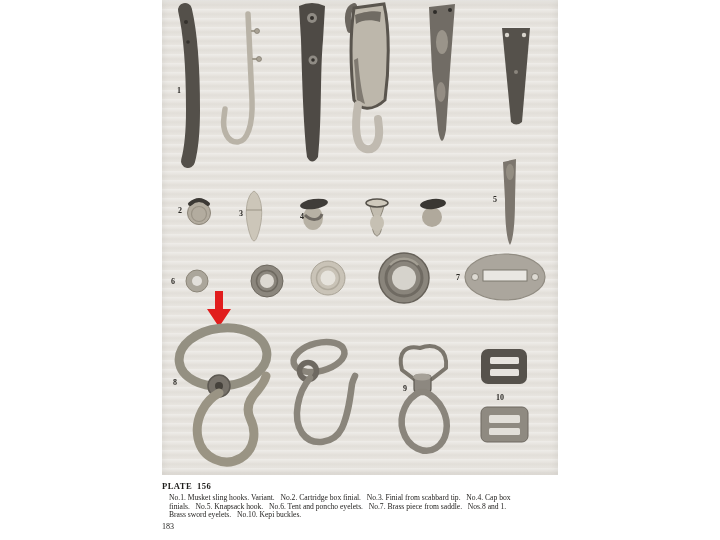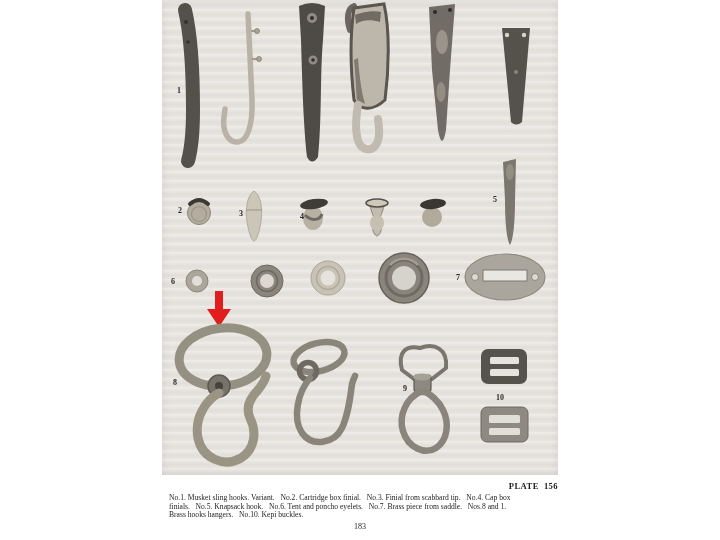--- a/index.html
+++ b/index.html
@@ -18,31 +18,31 @@
       #e8e5e0;
     box-shadow: inset 0 0 8px rgba(60,55,45,0.10);
   }
   #photo svg { position: absolute; left: 0; top: 0; }
   .item-num {
     font-family: "Liberation Serif", "DejaVu Serif", serif;
     font-size: 8px; font-weight: 600; fill: #2b2925;
   }
   #plate-title {
     position: absolute; left: 162px; top: 481px; width: 396px;
-    text-align: right; font-size: 8.6px; font-weight: bold;
+    text-align: left; font-size: 8.6px; font-weight: bold;
     letter-spacing: 0.4px; white-space: pre;
   }
   #caption {
     position: absolute; left: 169px; top: 494px; width: 390px;
     font-size: 7.6px; line-height: 8.6px;
   }
   .caption-line { white-space: pre; }
   #page-number {
     position: absolute; left: 162px; top: 522px; width: 396px;
-    text-align: center; font-size: 8px;
+    font-size: 8px;
   }
 </style>
 </head>
 <body>
 
 <div id="page">
 
   <div id="photo">
     <svg width="396" height="475" viewBox="0 0 396 475">
 
@@ -195,18 +195,18 @@
       <text class="item-num" x="334" y="400">10</text>
 
     </svg>
   </div>
 
   <div id="plate-title">PLATE  156</div>
 
   <div id="caption">
     <div class="caption-line">No.1. Musket sling hooks. Variant.   No.2. Cartridge box finial.   No.3. Finial from scabbard tip.   No.4. Cap box</div>
     <div class="caption-line">finials.   No.5. Knapsack hook.   No.6. Tent and poncho eyelets.   No.7. Brass piece from saddle.   Nos.8 and 1.</div>
-    <div class="caption-line">Brass hooks hangers.   No.10. Kepi buckles.</div>
+    <div class="caption-line">Brass sword eyelets.   No.10. Kepi buckles.</div>
   </div>
 
   <div id="page-number">183</div>
 
 </div>
 
 </body></html>

